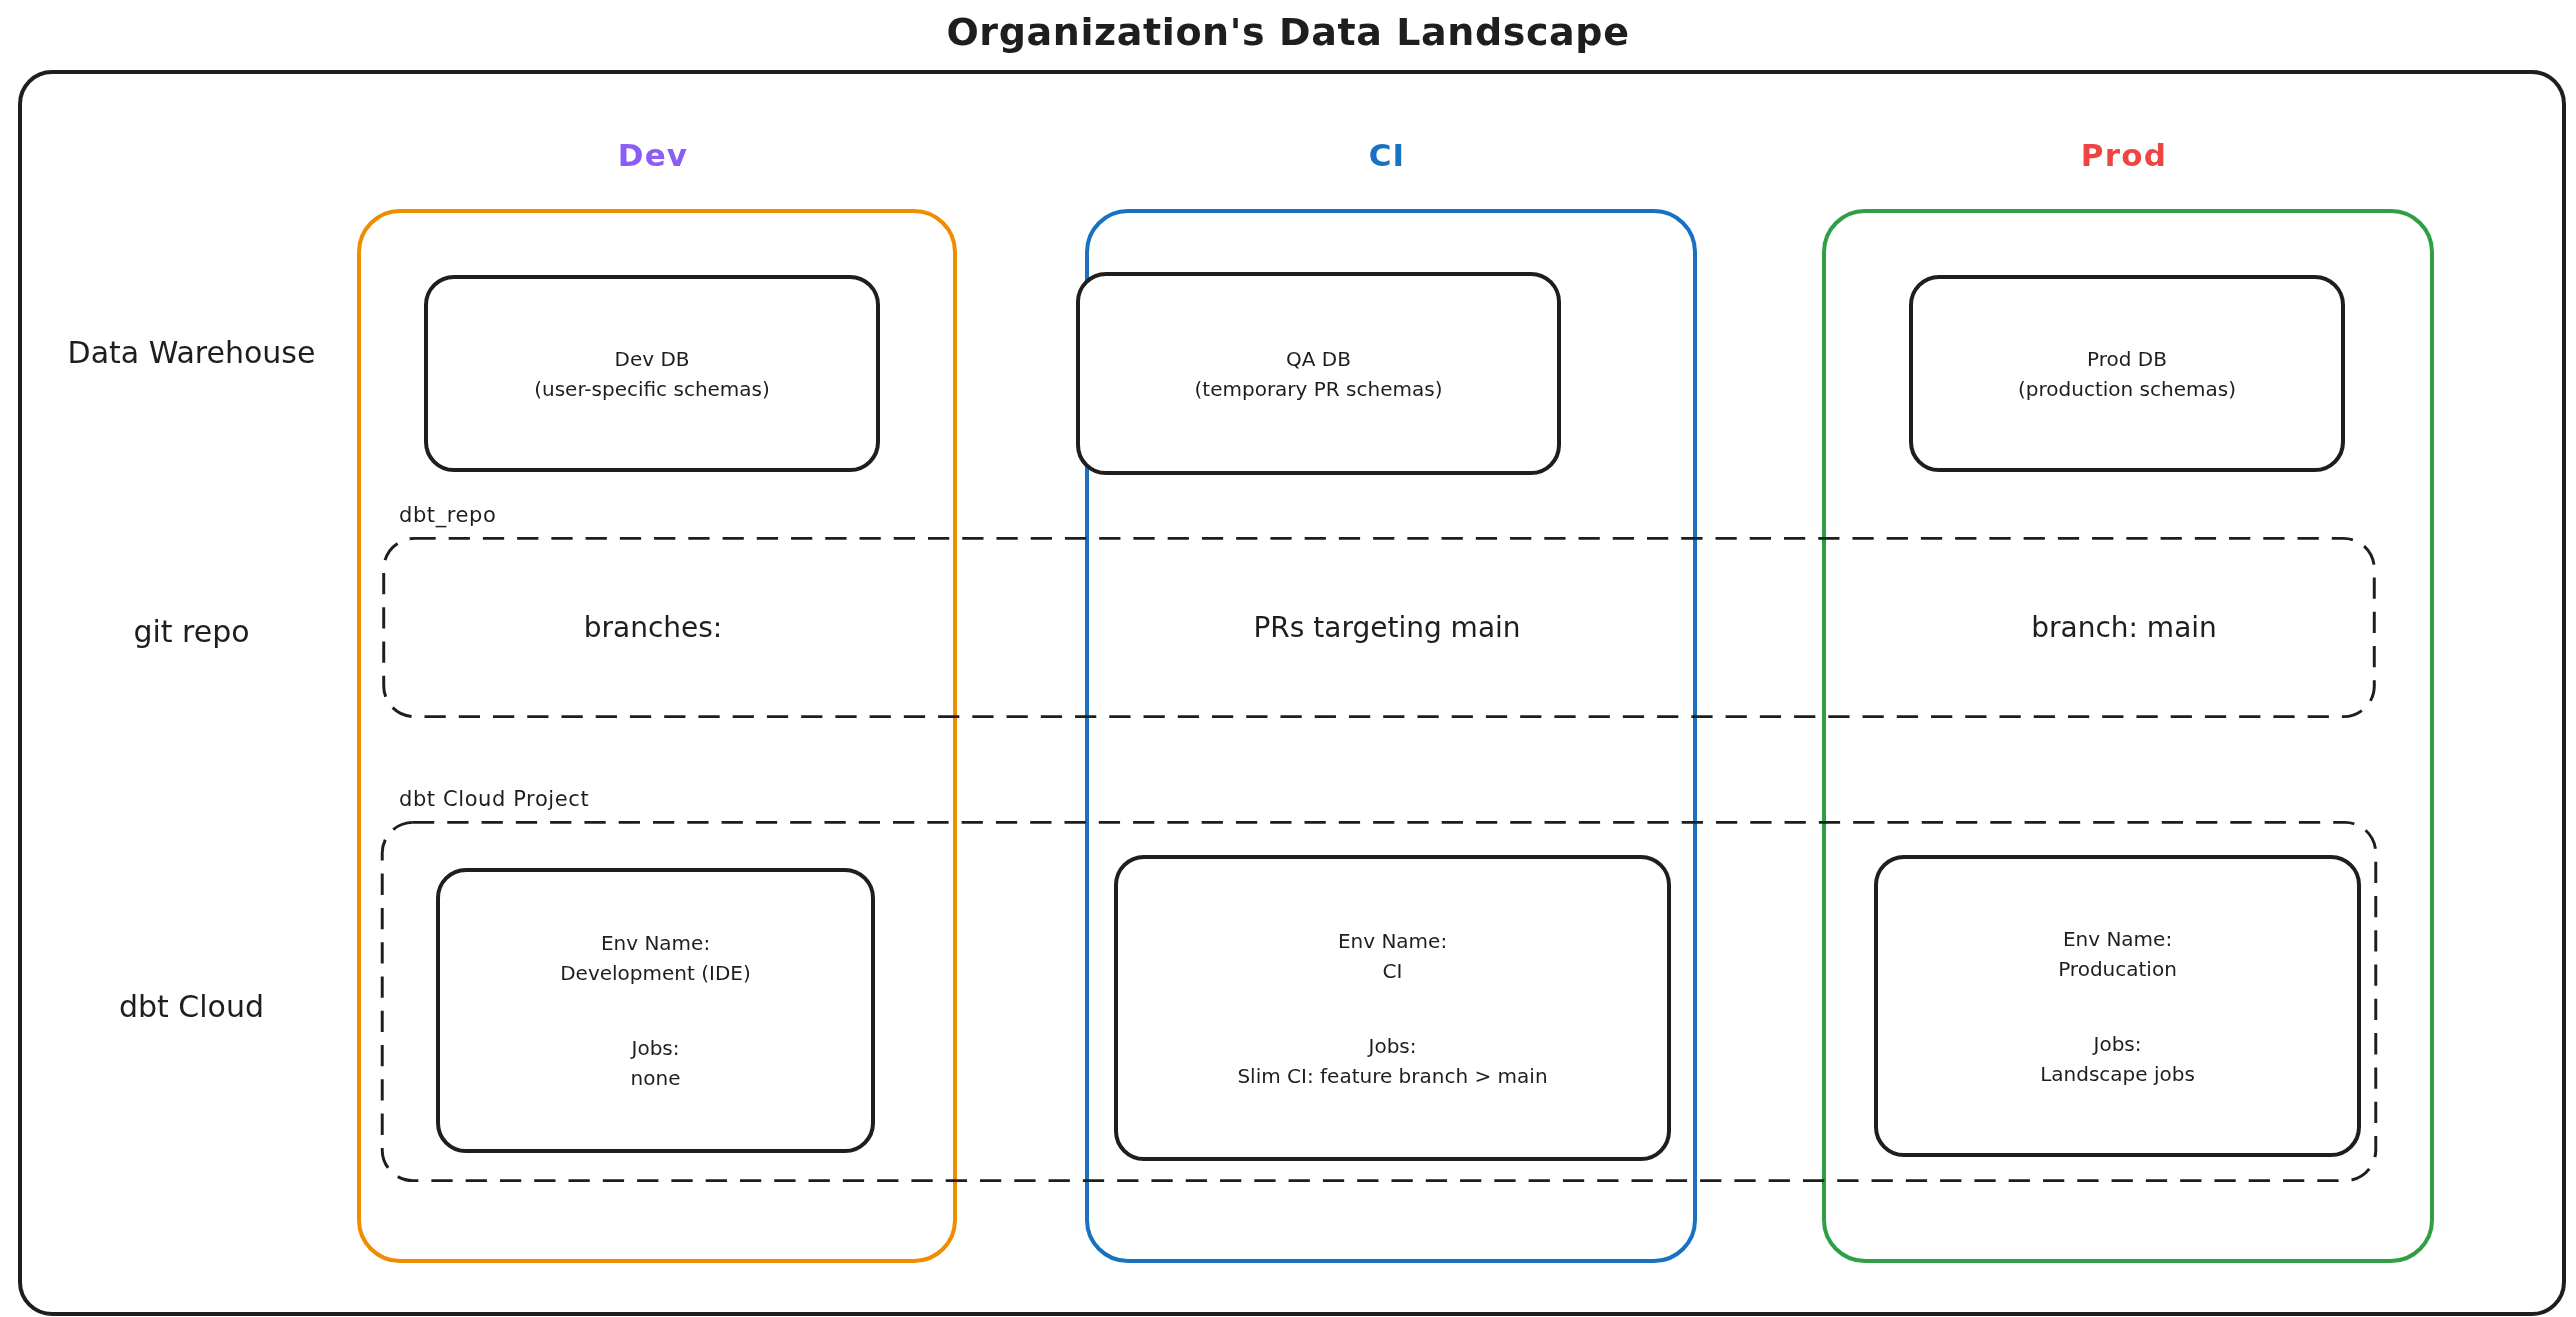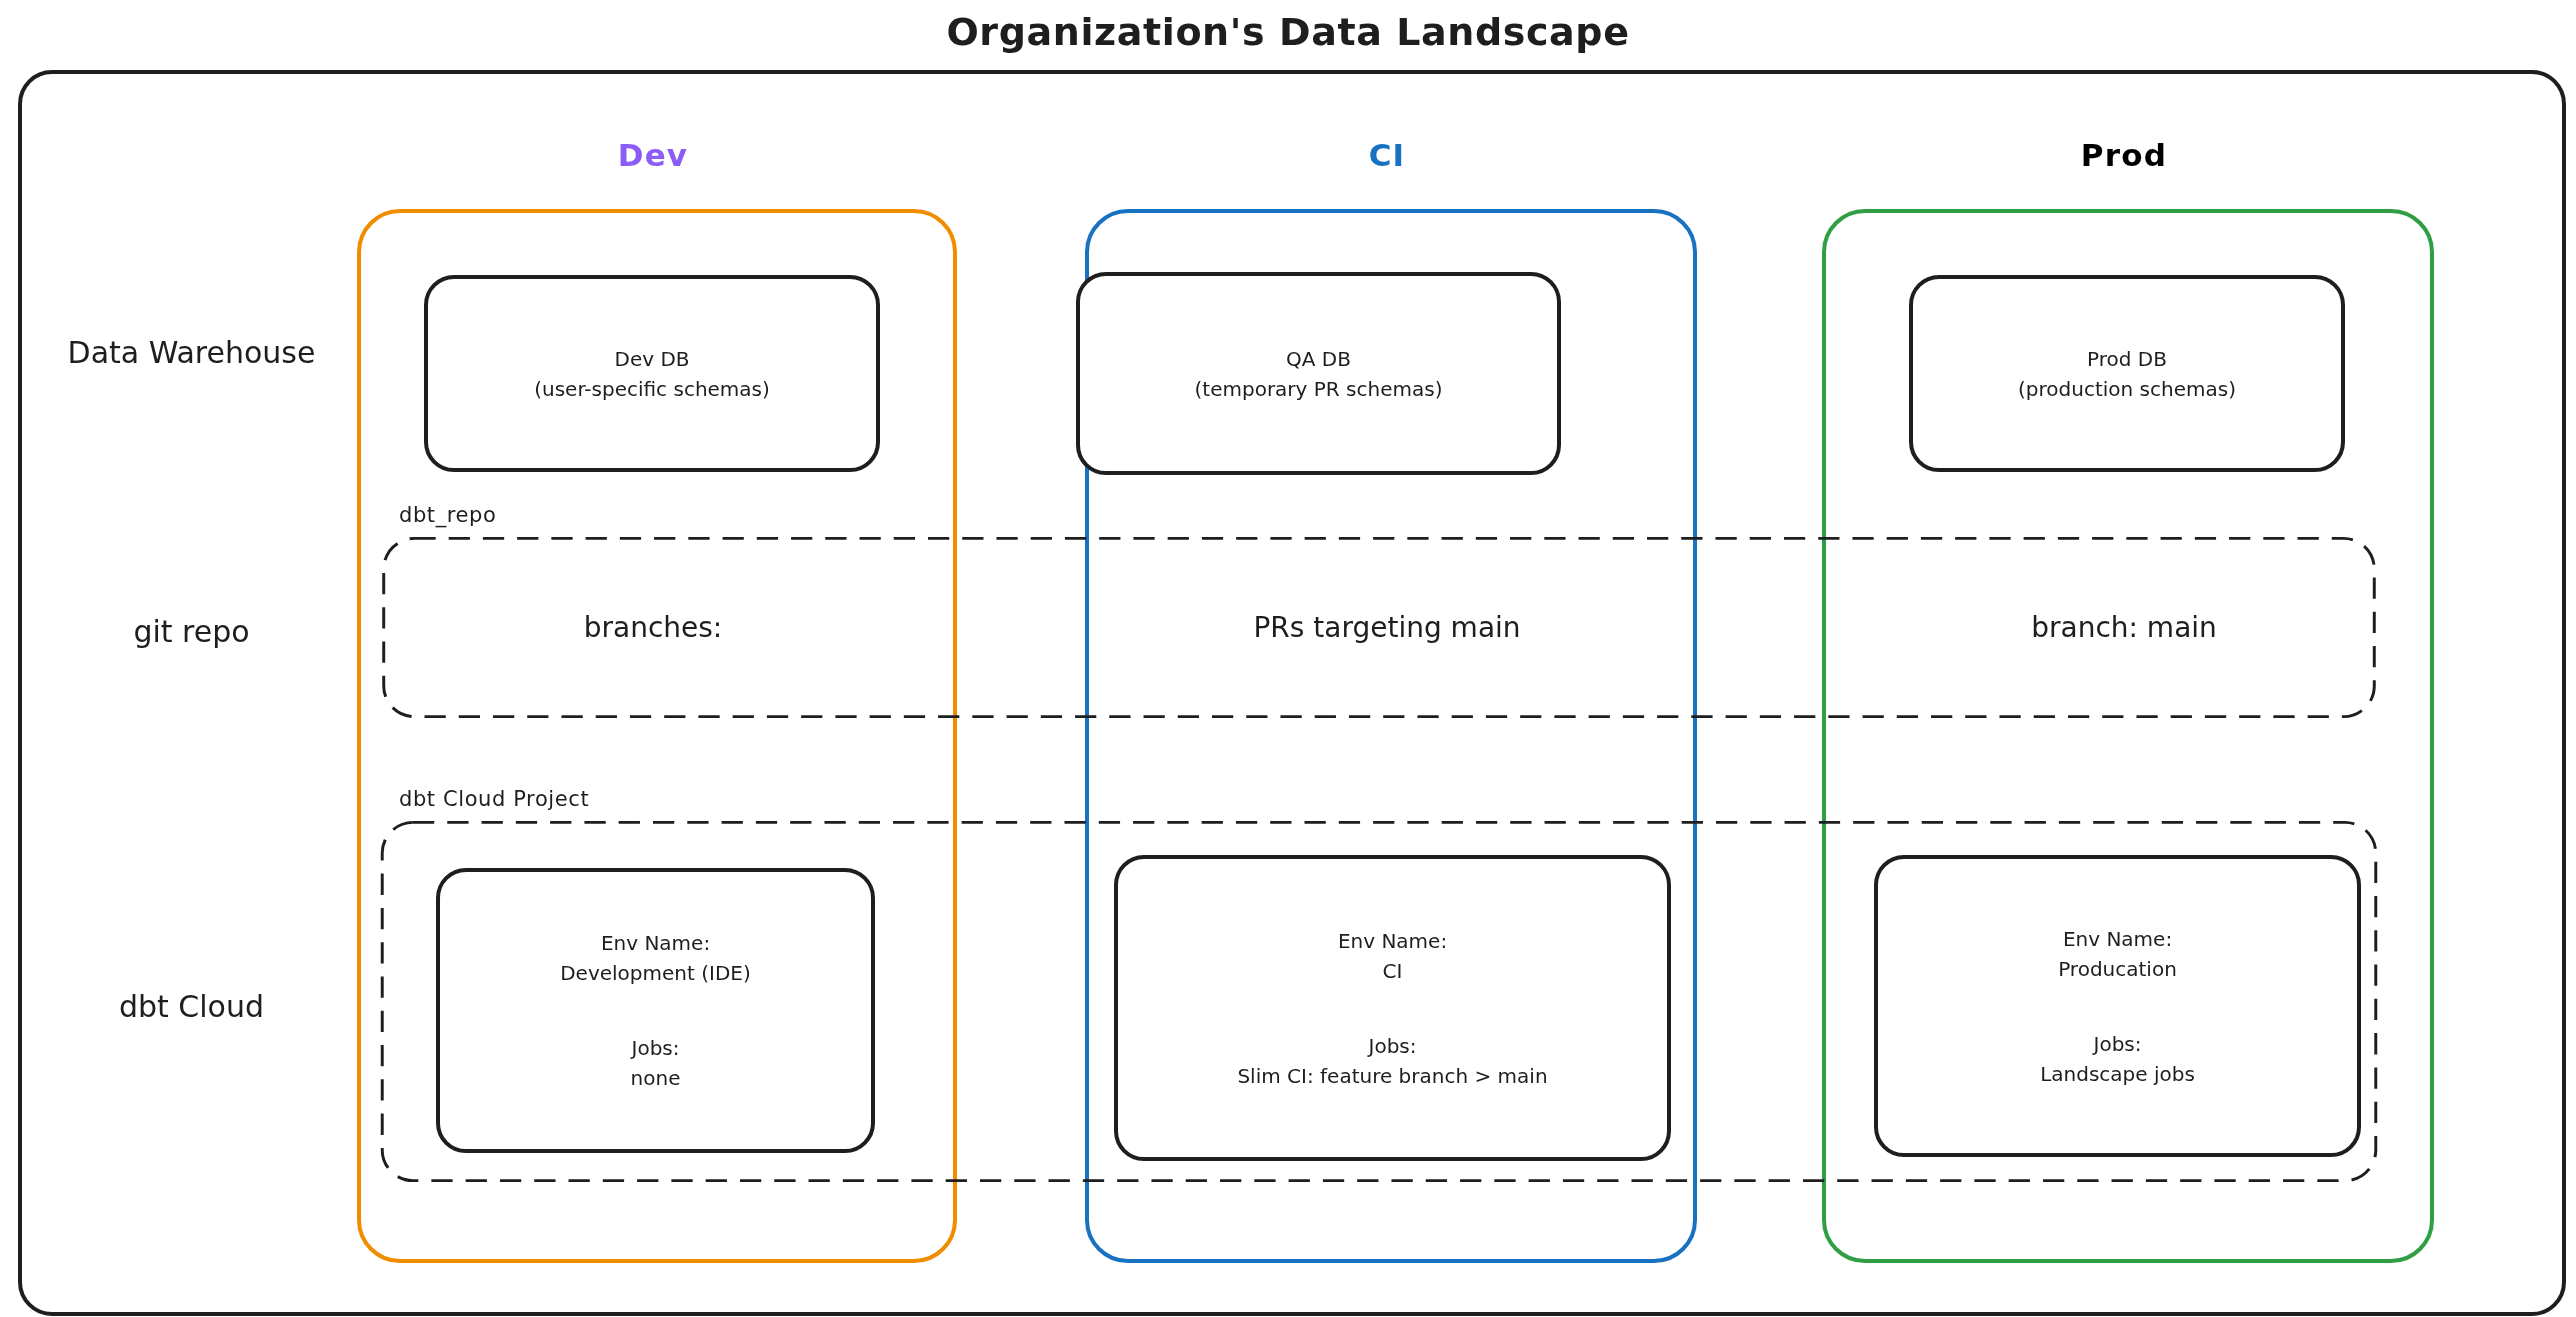--- a/index.html
+++ b/index.html
@@ -59,21 +59,21 @@
   <div class="title">Organization's Data Landscape</div>
 
   <div class="outer-box"></div>
 
   <div class="row-label warehouse">Data Warehouse</div>
   <div class="row-label git">git repo</div>
   <div class="row-label dbt">dbt Cloud</div>
 
   <div class="col-header col-dev" style="color: #8b5cf6;">Dev</div>
   <div class="col-header col-ci" style="color: rgb(25, 113, 194);">CI</div>
-  <div class="col-header col-prod" style="color: #000000;">Prod</div>
+  <div class="col-header col-prod" style="color: #ef4444;">Prod</div>
 
   <div class="col-box col-dev" style="border-color: rgb(240, 140, 0);"></div>
   <div class="col-box col-ci" style="border-color: rgb(25, 113, 194);"></div>
   <div class="col-box col-prod" style="border-color: rgb(47, 158, 68);"></div>
 
   <div class="band band-repo">
     <div class="band-label">dbt_repo</div>
     <svg width="2000" height="183" viewBox="0 0 3380 310">
       <rect x="4" y="4" width="3372" height="302" rx="52" fill="none" stroke="#1e1e1e" stroke-width="5" stroke-dasharray="36 22"></rect>
     </svg>

